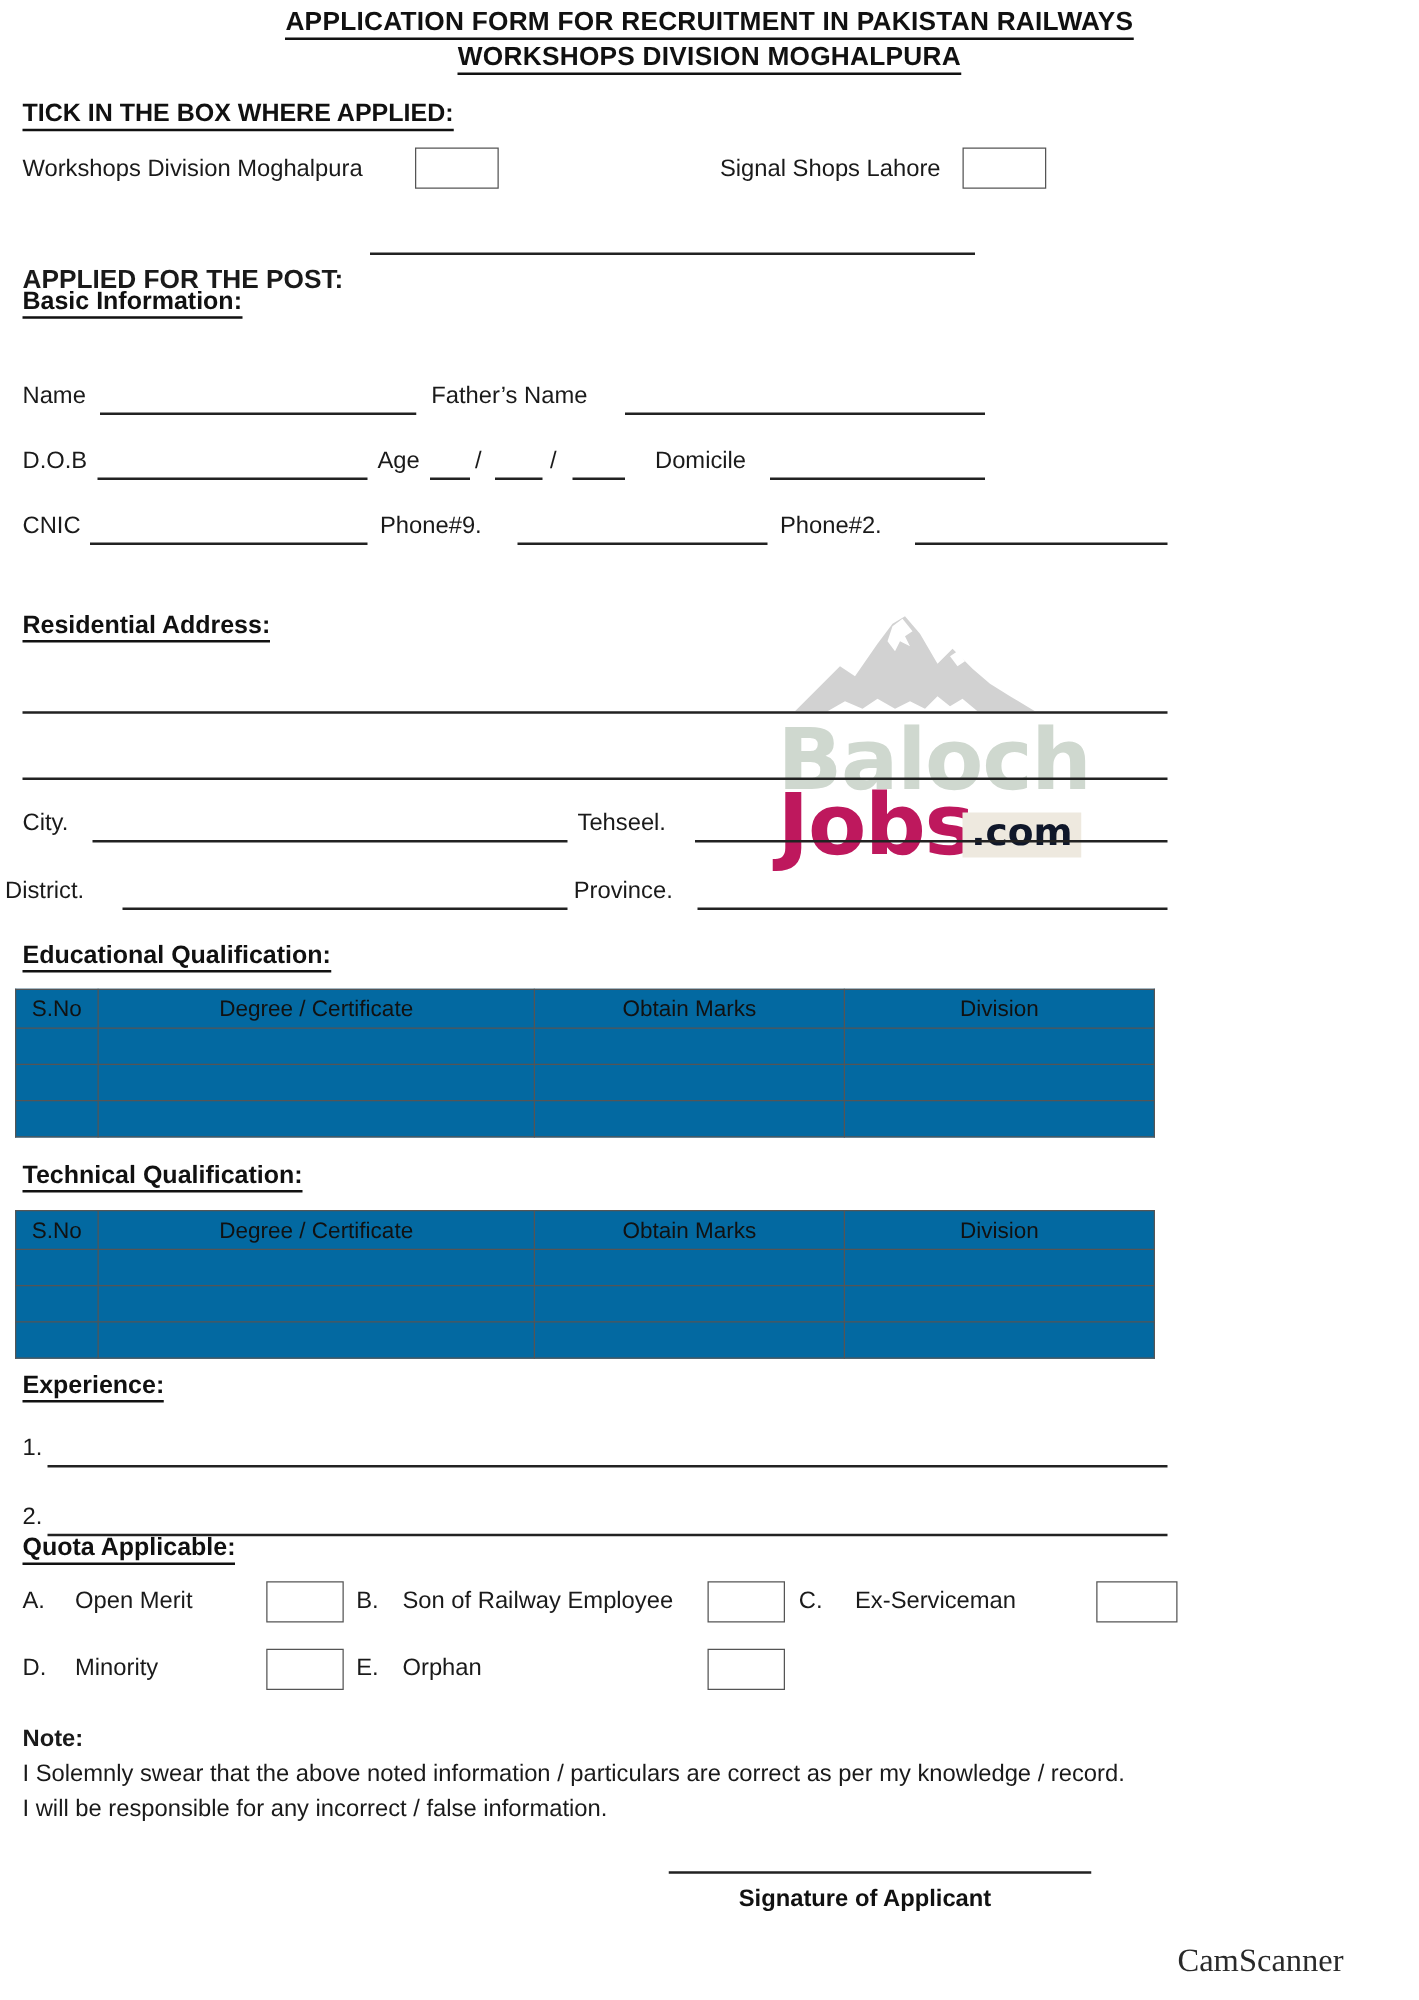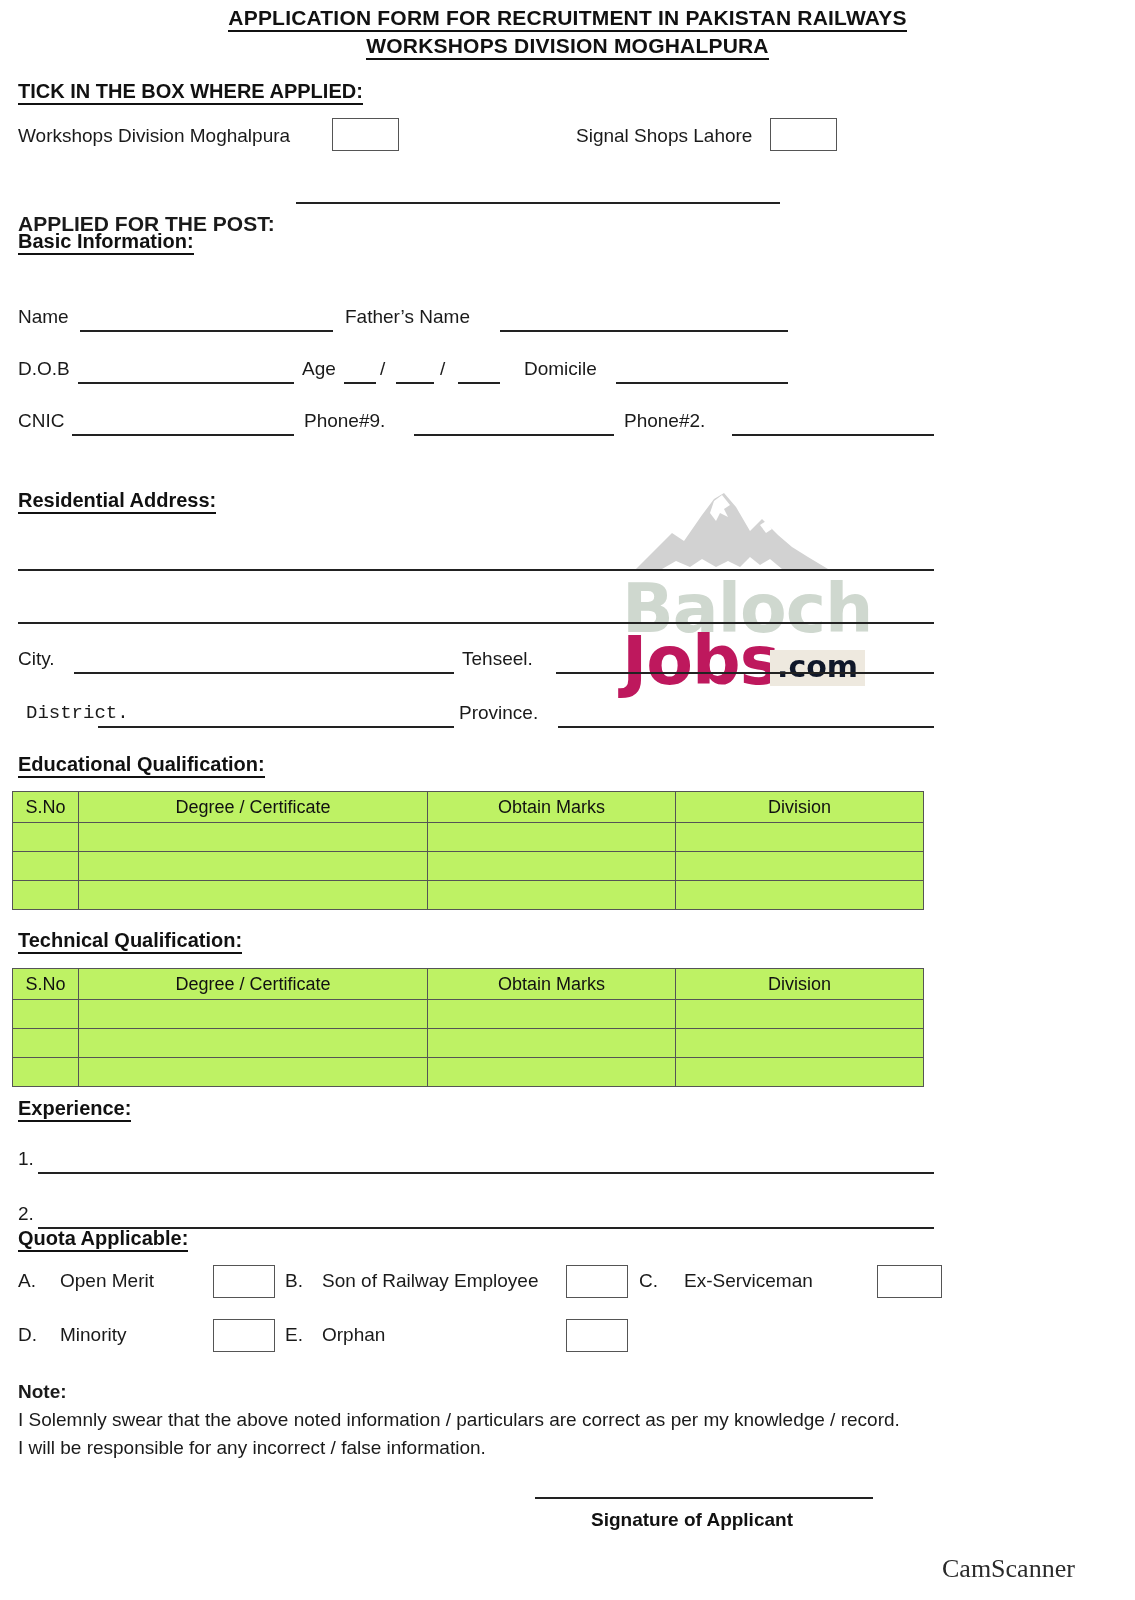--- a/index.html
+++ b/index.html
@@ -123,21 +123,21 @@
     position: absolute;
     height: 0;
     border-bottom: 2px solid #222;
   }
 
   
   .qtable {
     position: absolute;
     border-collapse: collapse;
     table-layout: fixed;
-    background: #bef264;
+    background: #0369a1;
   }
   .qtable td, .qtable th {
     border: 1px solid #555;
     height: 29px;
     padding: 0;
   }
   .qtable th {
     font-weight: 400;
     font-size: 18px;
     height: 31px;
@@ -246,21 +246,21 @@
 
     <div class="rule" style="left:18px; top:569px; width:916px;"></div>
     <div class="rule" style="left:18px; top:622px; width:916px;"></div>
 
     <div class="plain" style="left:18px; top:648px;">City.</div>
     <div class="rule" style="left:74px; top:672px; width:380px;"></div>
 
     <div class="plain" style="left:462px; top:648px;">Tehseel.</div>
     <div class="rule" style="left:556px; top:672px; width:378px;"></div>
 
-    <div class="plain" style="left:26px; top:702px;font-family:Liberation Mono, monospace;">District.</div>
+    <div class="plain" style="left:4px; top:702px;">District.</div>
     <div class="rule" style="left:98px; top:726px; width:356px;"></div>
 
     <div class="plain" style="left:459px; top:702px;">Province.</div>
     <div class="rule" style="left:558px; top:726px; width:376px;"></div>
 
     <div class="sect-head" style="left:18px; top:753px;">
       <span>Educational Qualification:</span>
     </div>
 
     <table class="qtable" style="left:12px; top:791px; width:911px;">

